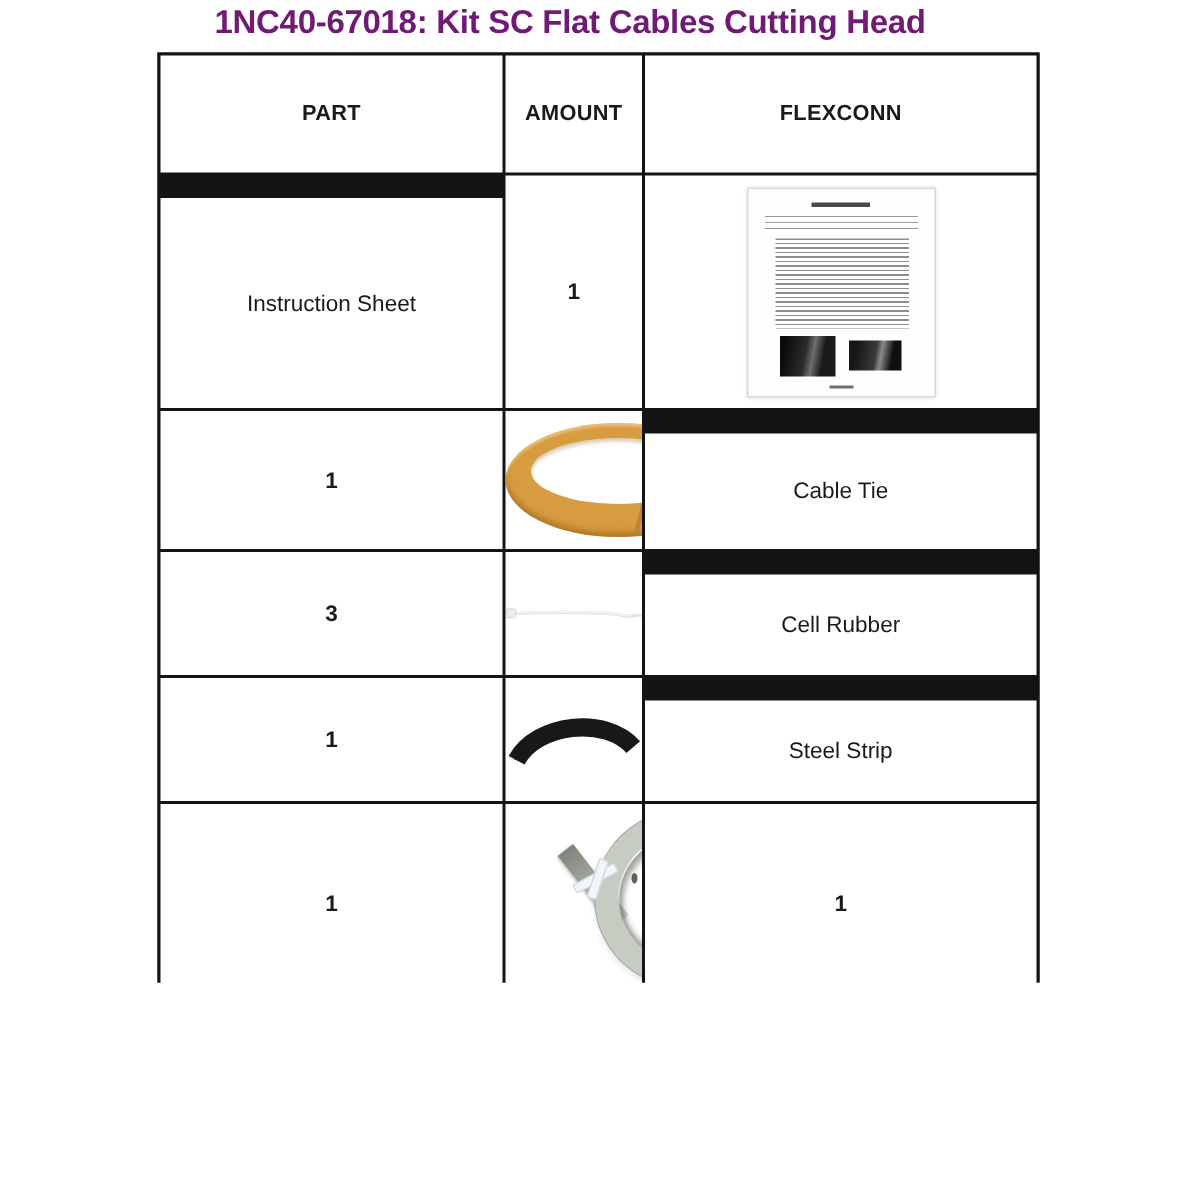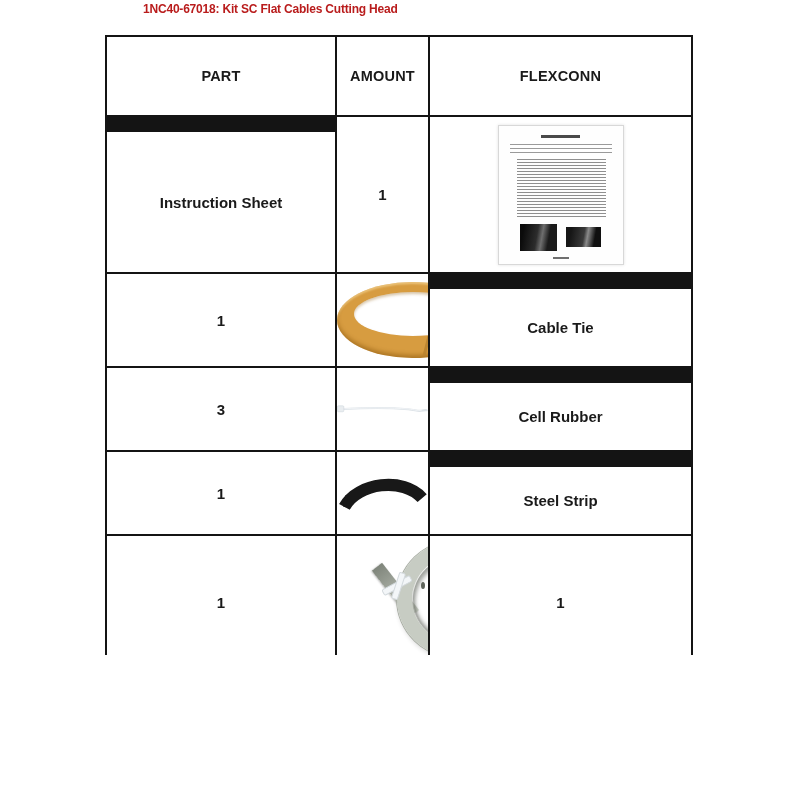--- a/index.html
+++ b/index.html
@@ -2,35 +2,35 @@
 <html><head>
 <meta charset="utf-8">
 <style>
   html,body{margin:0;padding:0;}
   body{
     width:800px;height:800px;background:#ffffff;position:relative;
     font-family:"Liberation Sans", sans-serif;color:#1a1a1a;overflow:hidden;
   }
   .page-title{
     position:absolute;left:143px;top:2px;
-    font-size:12px;font-weight:bold;letter-spacing:-0.2px;color:#b91c1c;
+    font-size:22px;font-weight:bold;letter-spacing:-0.2px;color:#701a75;
   }
   .kit-table{
     position:absolute;left:105px;top:35px;width:588px;height:620px;
     display:grid;
     grid-template-columns:228px 91px 1fr;
     grid-template-rows:78px 155px 92px 82px 82px 133px 1fr;
     gap:2px;background:#141414;border:2px solid #141414;box-sizing:border-box;
   }
   .cell{
     background:#ffffff;display:flex;align-items:center;justify-content:center;
     position:relative;overflow:hidden;
   }
   .hdr{font-weight:bold;font-size:14.5px;letter-spacing:.2px;}
-  .part{font-weight:bold;font-size:15px;margin-top:15px;}
+  .part{font-weight:normal;font-size:15px;margin-top:15px;}
   .amt{font-weight:bold;font-size:15px;}
 
   
   .doc-sheet{
     width:126px;height:140px;background:#fefefe;border:1px solid #d8d8d8;
     box-shadow:0 0 3px rgba(0,0,0,.12);box-sizing:border-box;padding:9px 11px 5px;
     display:flex;flex-direction:column;
   }
   .doc-title{height:3px;width:38%;margin:0 auto 6px;background:#4a4a4a;}
   .doc-para{height:9px;background:repeating-linear-gradient(to bottom,#9a9a9a 0 1px,transparent 1px 4px);margin-bottom:6px;}

